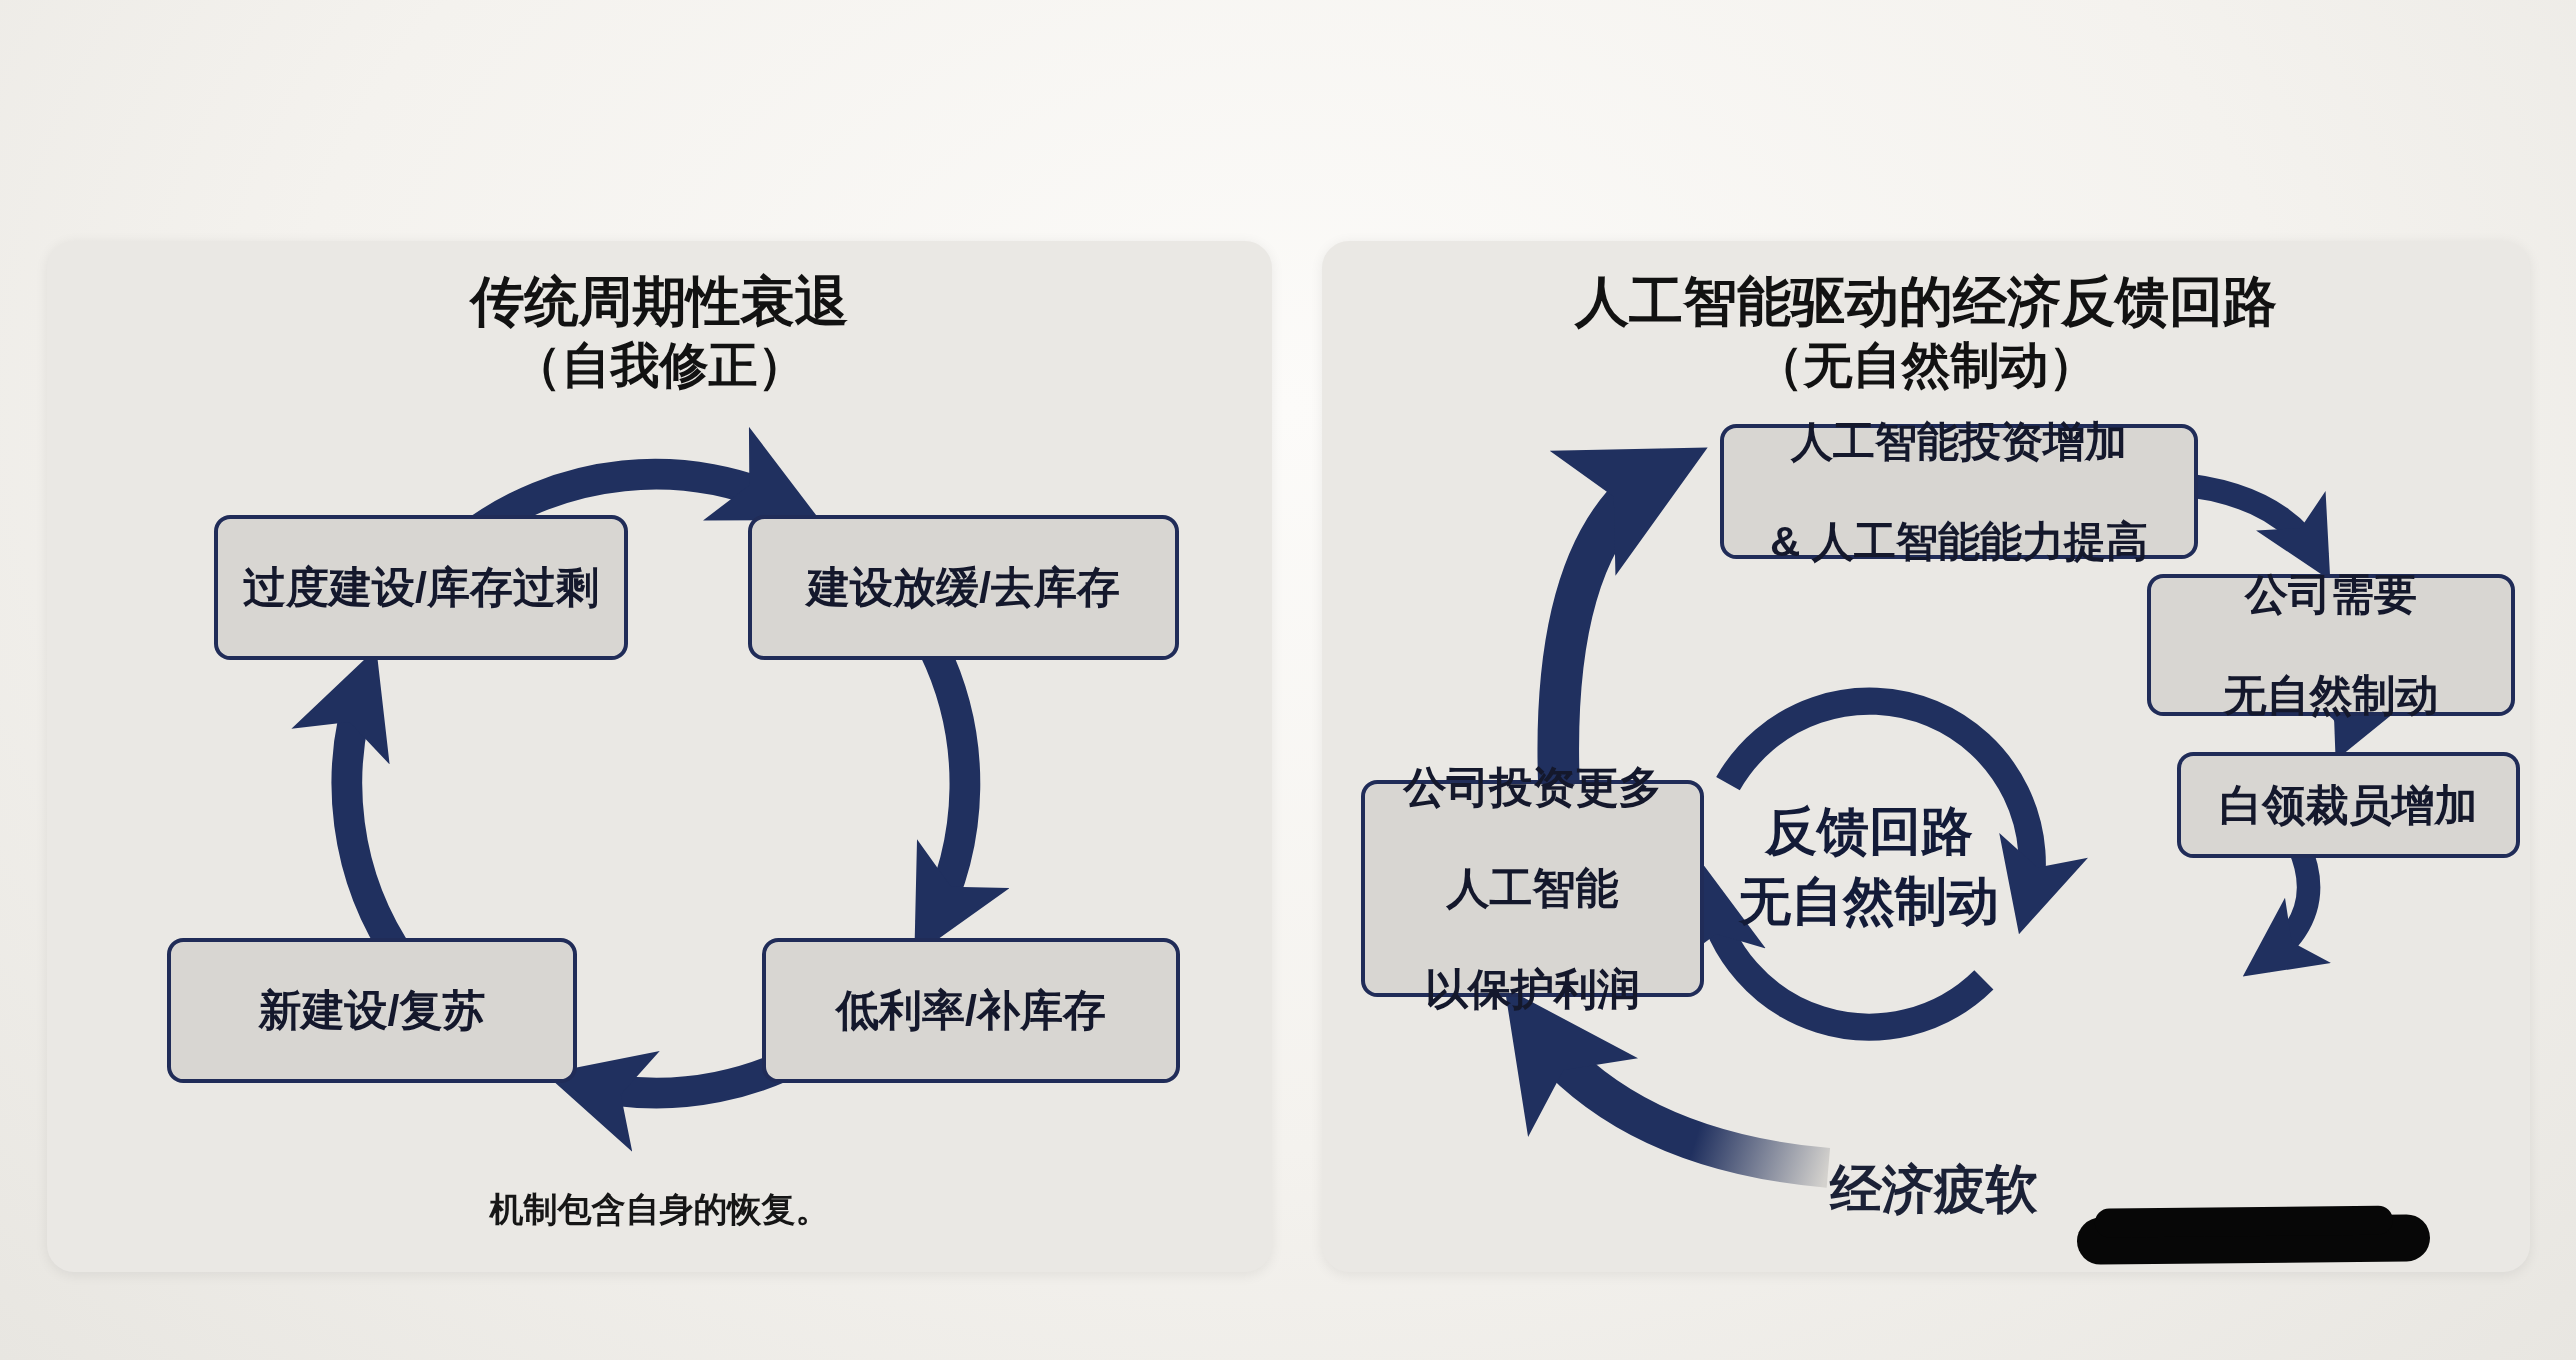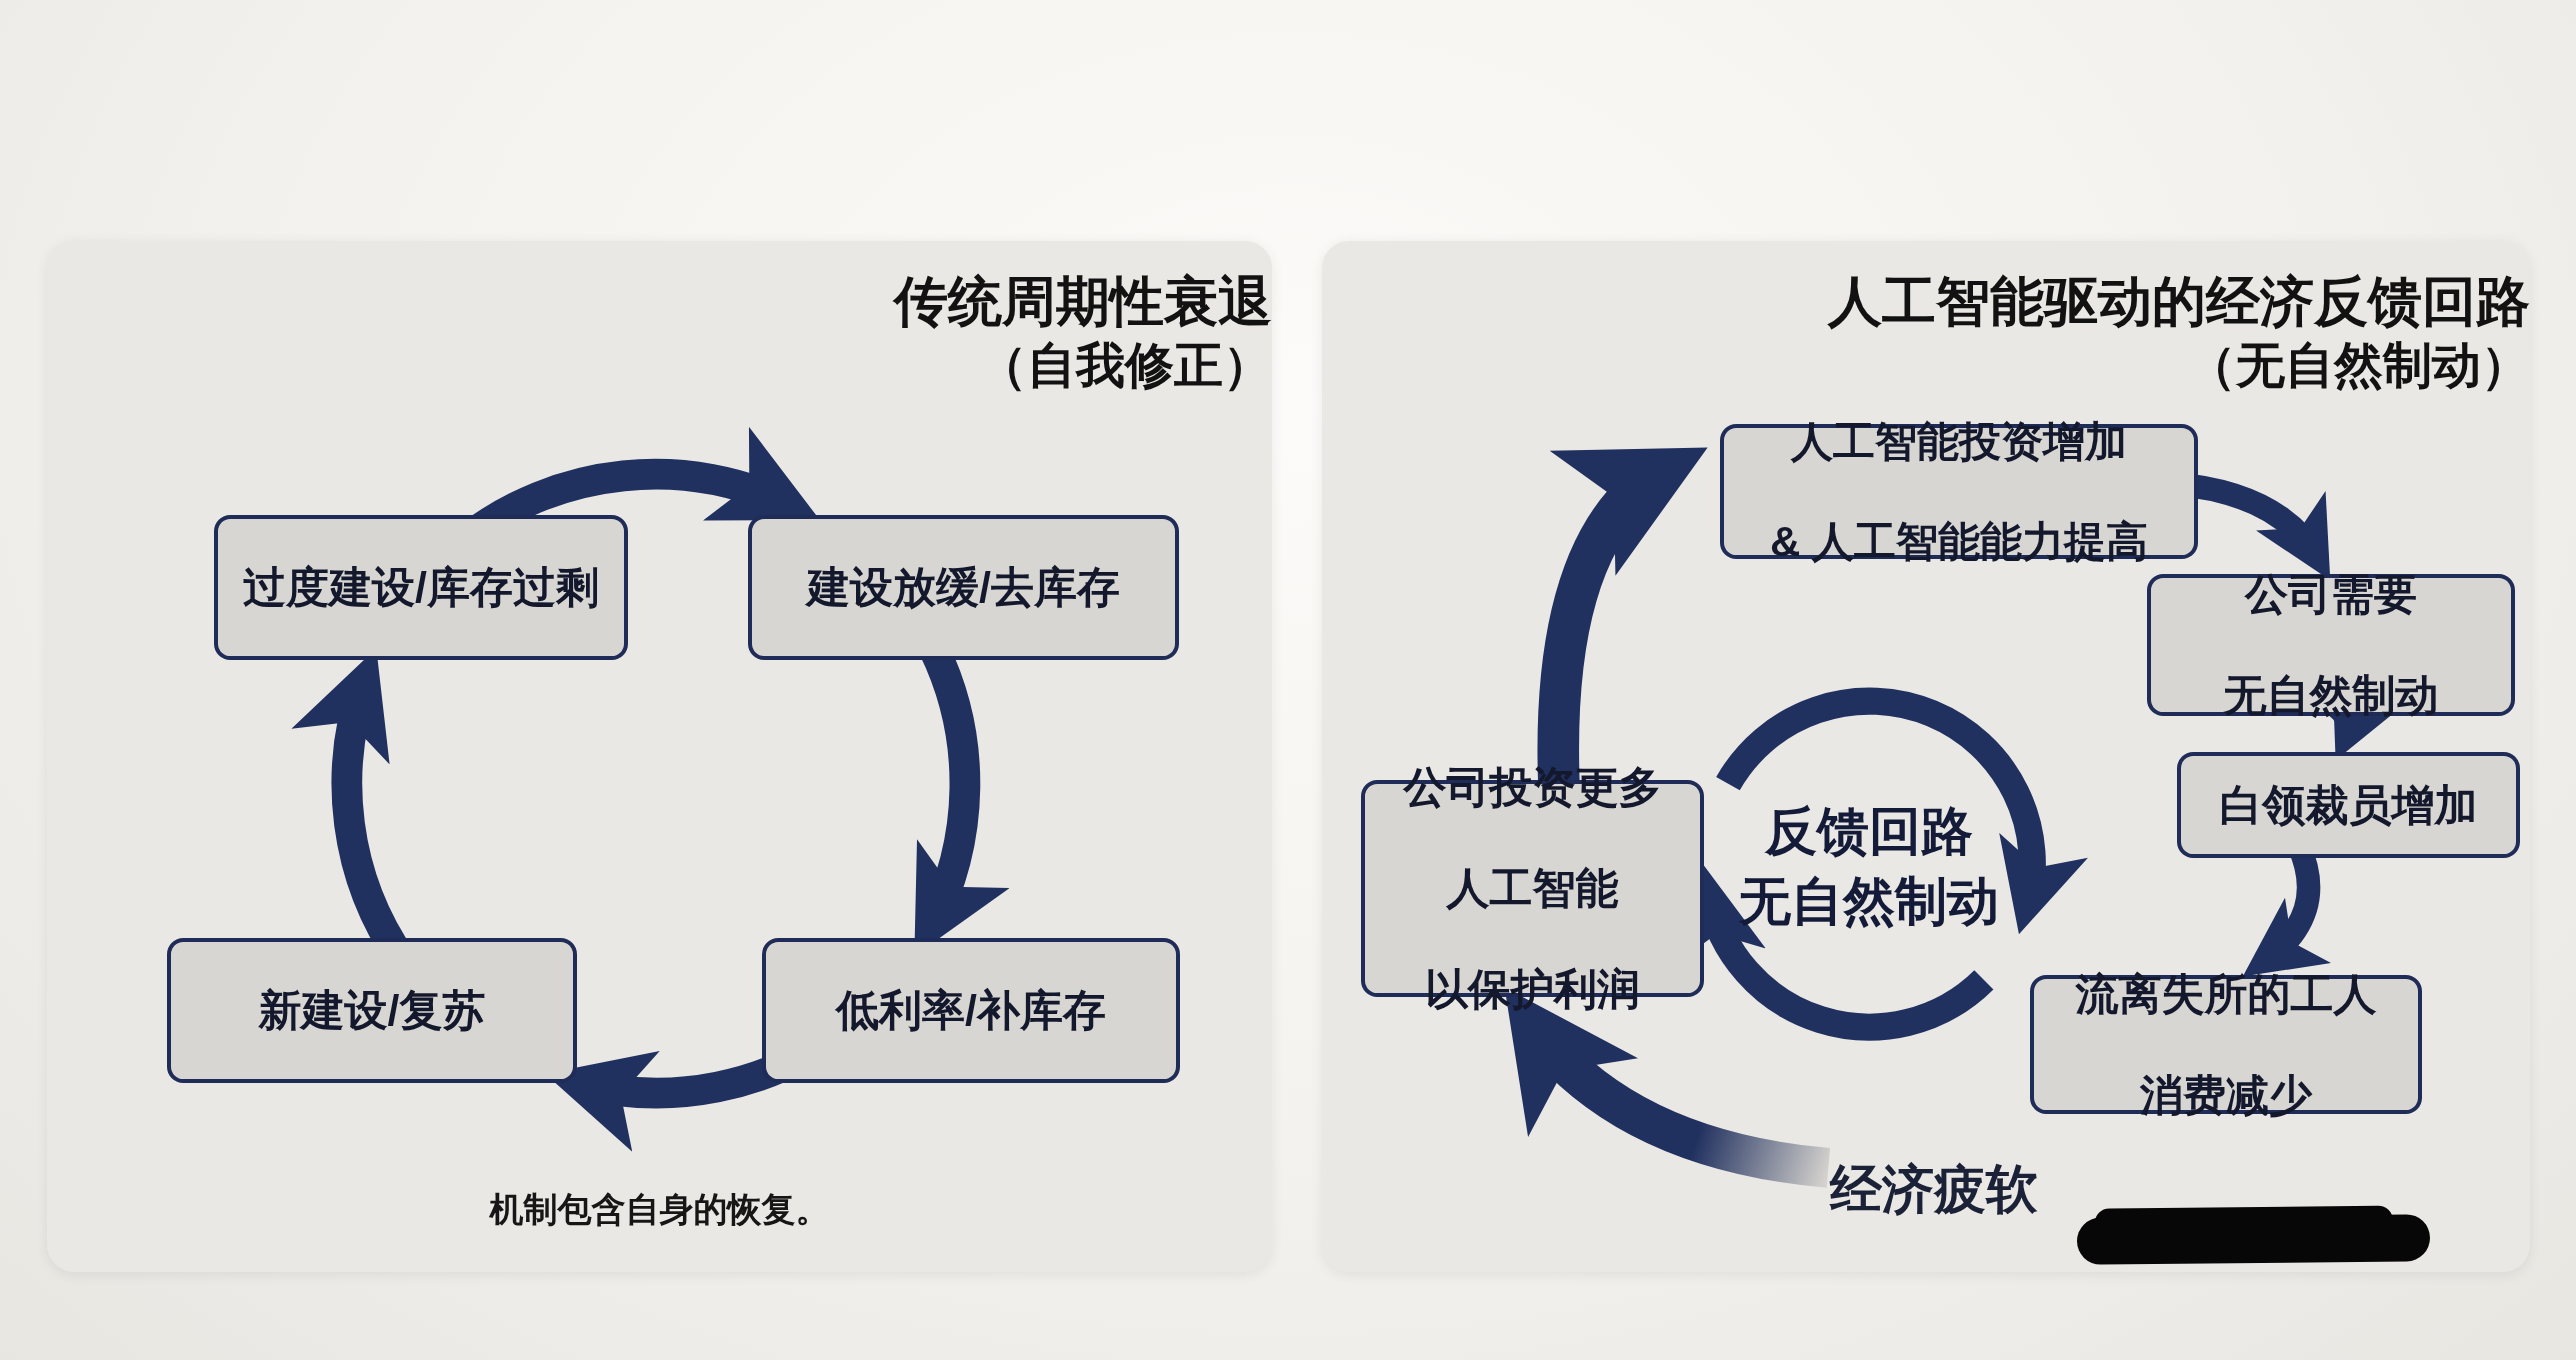--- a/index.html
+++ b/index.html
@@ -12,21 +12,21 @@
   .title{
     position:absolute;left:87px;top:40px;font-size:110px;font-weight:900;
     color:#1c2a5c;letter-spacing:3.6px;white-space:nowrap;
   }
   .panel{
     position:absolute;top:241px;height:1031px;background:#eae8e4;
     border-radius:27px;box-shadow:0 2.7px 12.7px rgba(0,0,0,0.07);
   }
   #left-panel{left:47px;width:1225px;}
   #right-panel{left:1322px;width:1208px;}
-  .panel-heading{position:absolute;left:0;width:100%;text-align:right;color:#121212;}
+  .panel-heading{position:absolute;left:0;width:100%;text-align:center;color:#121212;}
   .h1{top:25px;font-size:54px;font-weight:800;}
   .h2{top:92px;font-size:49px;font-weight:700;}
   .arrows{position:absolute;left:0;top:0;width:100%;height:100%;}
   .box{
     position:absolute;background:#d8d6d2;border:4.5px solid #202c58;border-radius:16.3px;
     display:flex;flex-direction:column;align-items:center;justify-content:center;
     text-align:center;color:#14182c;font-weight:700;line-height:1.32;gap:44px;
   }
   .box span{display:block;}
   .fs48{font-size:43px;}
@@ -118,24 +118,20 @@
       <span>人工智能投资增加</span>
       <span>&amp; 人工智能能力提高</span>
     </div>
     <div class="box fs48" style="left:825px;top:333px;width:360px;height:134px;">
       <span>公司需要</span>
       <span>无自然制动</span>
     </div>
     <div class="box fs48" style="left:855px;top:511px;width:335px;height:98px;">
       <span>白领裁员增加</span>
     </div>
-    <div class="box fs48" style="left:708px;top:734px;width:384px;height:131px;">
-      <span>流离失所的工人</span>
-      <span>消费减少</span>
-    </div>
     <div class="box fs48" style="left:39px;top:539px;width:335px;height:209px;">
       <span>公司投资更多</span>
       <span>人工智能</span>
       <span>以保护利润</span>
     </div>
 
     <div class="center-label">
       <span>反馈回路</span>
       <span>无自然制动</span>
     </div>

